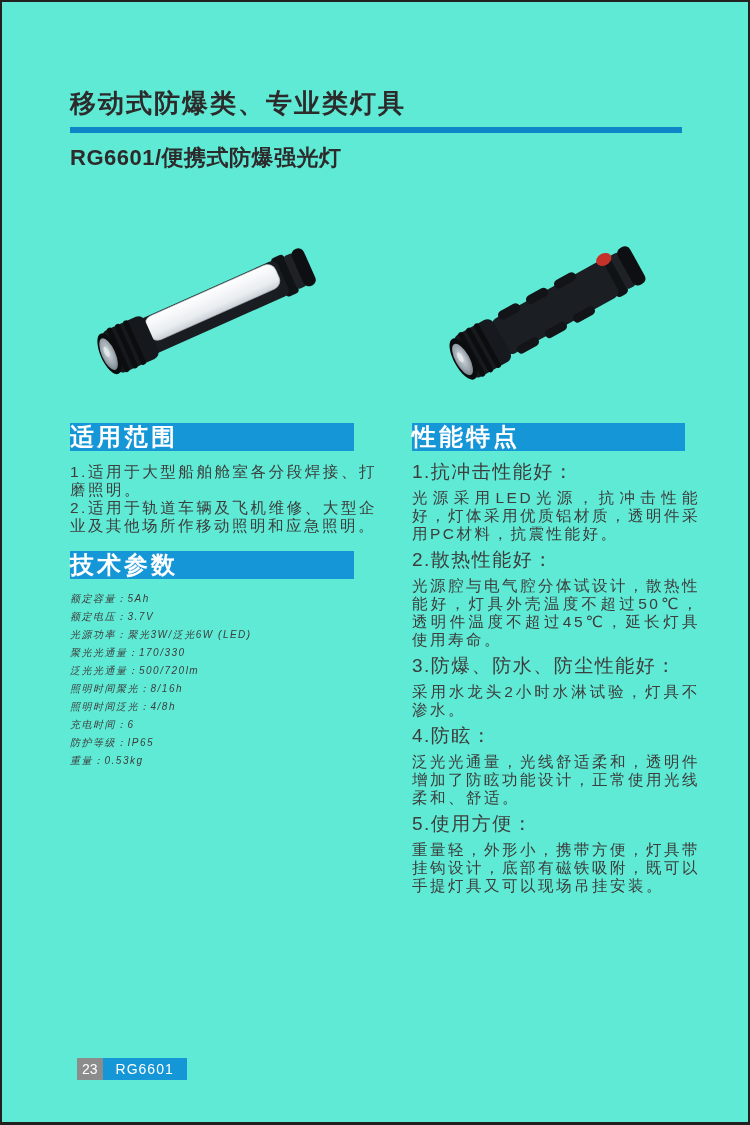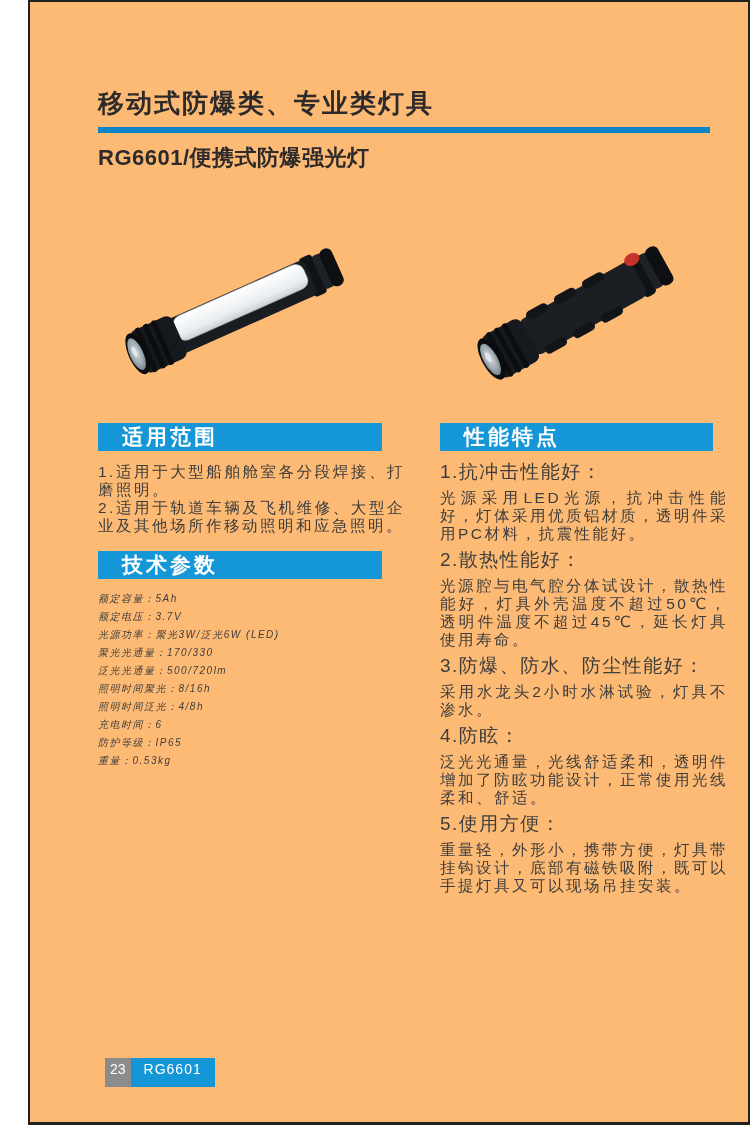--- a/index.html
+++ b/index.html
@@ -9,40 +9,40 @@
     --heading_text:#2d2a2b;
     --body_text:#3d3d3d;
     --bar_text:#ffffff;
   }
   html,body{margin:0;padding:0;}
   body{
     width:750px;height:1125px;position:relative;background:#ffffff;
     font-family:"Liberation Sans","DejaVu Sans",sans-serif;
     overflow:hidden;
   }
-  .page{position:absolute;inset:0;border:2px solid #232020;border-bottom-width:3px;box-sizing:border-box;background:#fdba74;margin-left:28px;}
+  .page{position:absolute;inset:0;border:2px solid #232020;border-bottom-width:3px;box-sizing:border-box;background:#5eead4;}
   .page-title{
     position:absolute;left:68px;top:84px;margin:0;
     font-size:26px;font-weight:700;letter-spacing:2px;color:var(--heading_text,#2d2a2b);
   }
   .title-rule{position:absolute;left:68px;top:125px;width:612px;height:6px;background:var(--title_rule_blue,#0e85c7);}
   .product-subtitle{
     position:absolute;left:68px;top:141px;margin:0;
     font-size:22px;font-weight:700;letter-spacing:0.5px;color:var(--heading_text,#2d2a2b);
   }
   .img-left{position:absolute;left:78px;top:245px;width:310px;height:175px;}
   .img-right{position:absolute;left:440px;top:240px;width:230px;height:180px;}
 
   .col{position:absolute;top:421px;}
   .col-left{left:68px;width:307px;}
   .col-right{left:410px;width:288px;}
   .bar{
     height:28px;line-height:28px;background:var(--accent_blue,#1596d7);
-    color:var(--bar_text,#fff);font-size:21px;font-weight:700;
-    padding-left:24px;letter-spacing:3px;box-sizing:border-box;
+    color:var(--bar_text,#fff);font-size:24px;font-weight:700;
+    padding-left:0;letter-spacing:3px;box-sizing:border-box;
   }
   .col-left .bar{width:284px;}
   .col-right .bar{width:273px;font-family:Liberation Serif, serif;}
 
   .app-text{margin-top:12px;}
   .app-text p{
     margin:0;font-size:15.5px;line-height:18px;color:var(--body_text,#3d3d3d);
     text-align:justify;letter-spacing:2.5px;
   }
   .specs-bar{margin-top:16px;}
@@ -52,21 +52,21 @@
   }
   .features{margin-top:12px;}
   .f-title{
     margin:0 0 8px;font-size:19px;line-height:18px;
     color:var(--body_text,#3d3d3d);letter-spacing:1.5px;
   }
   .f-body{
     margin:0 0 8px;font-size:15.5px;line-height:18px;
     color:var(--body_text,#3d3d3d);text-align:justify;letter-spacing:2.5px;
   }
-  .footer{position:absolute;left:75px;top:1056px;display:flex;height:29px;font-size:14px;color:#fff;}
+  .footer{position:absolute;left:75px;top:1056px;display:flex;height:22px;font-size:14px;color:#fff;}
   .footer .page-num{background:var(--footer_page_bg,#8c8c8c);line-height:22px;padding:0 5px;}
   .footer .model{background:var(--accent_blue,#1596d7);line-height:22px;padding:0 13px;letter-spacing:1px;}
 </style>
 </head>
 <body>
 
 <div class="page">
 
   <h1 class="page-title">移动式防爆类、专业类灯具</h1>
   <div class="title-rule"></div>

